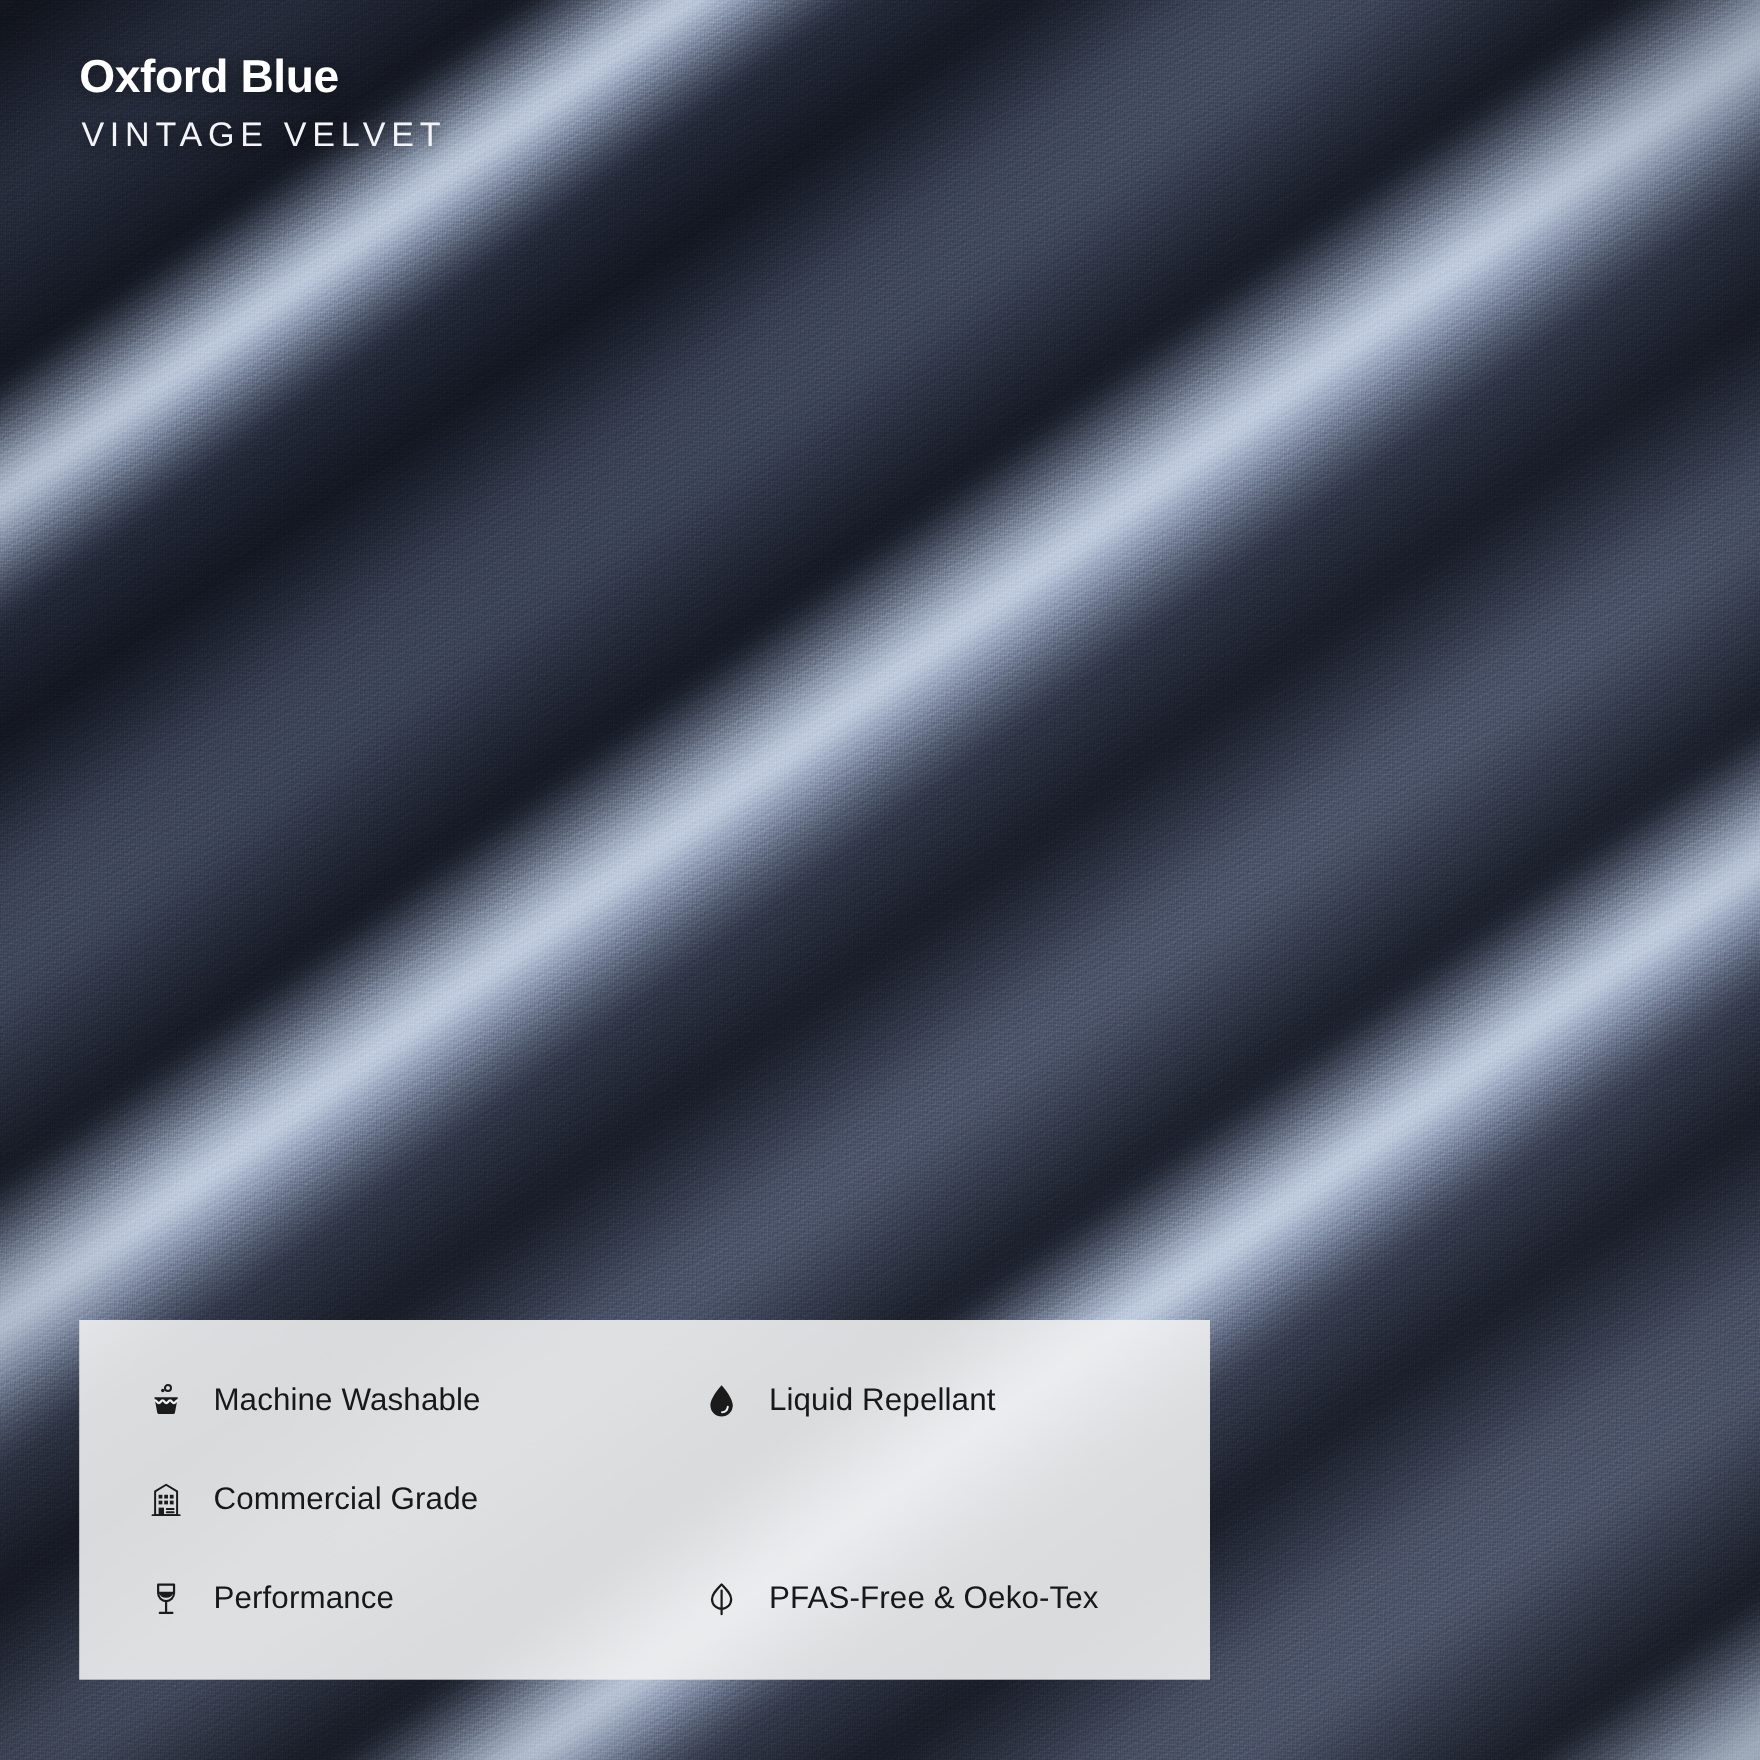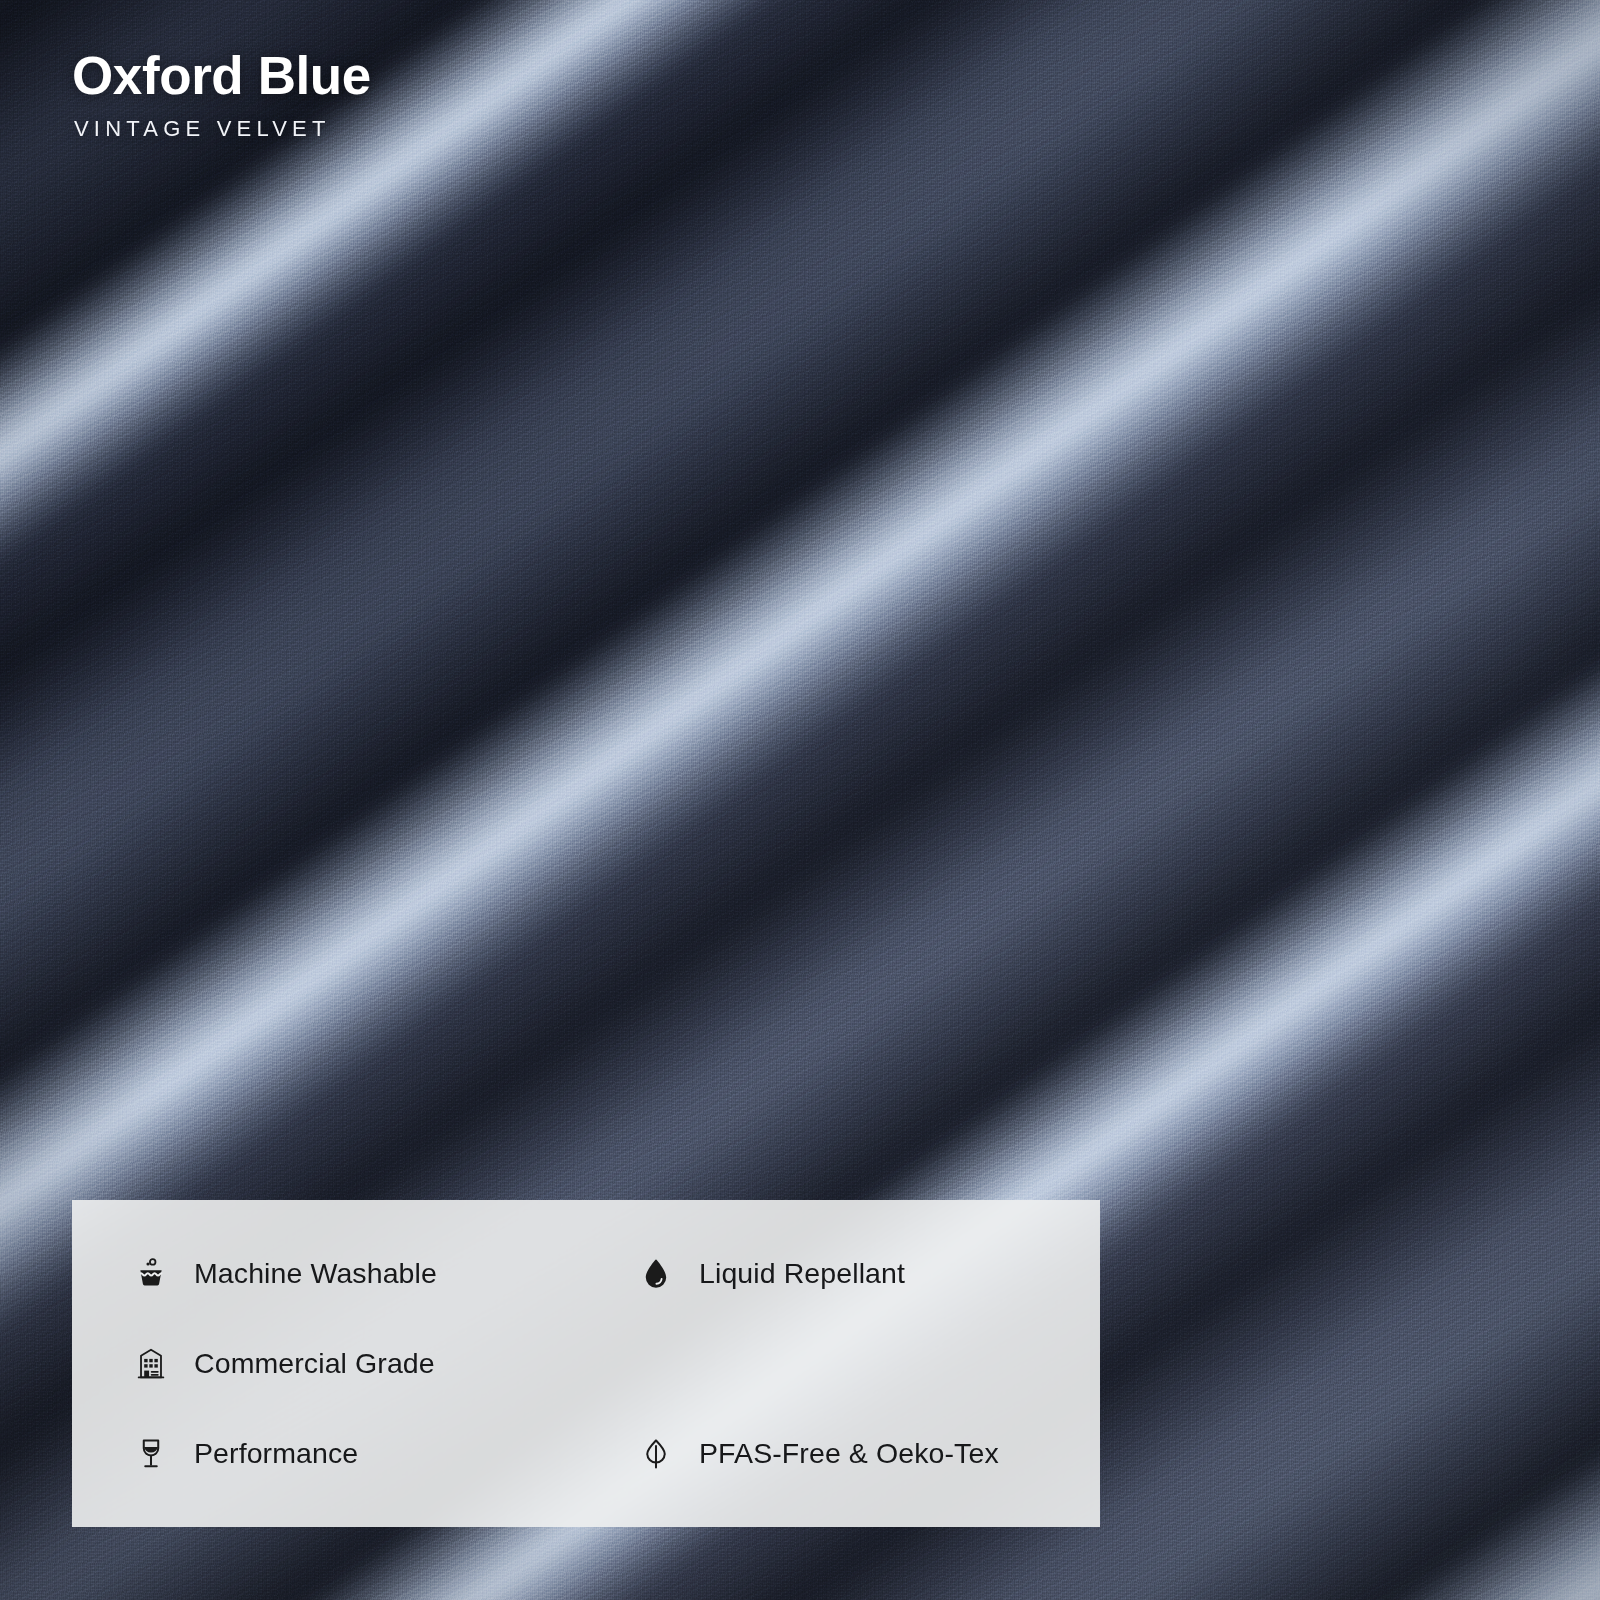--- a/index.html
+++ b/index.html
@@ -161,30 +161,30 @@
     pointer-events:none;
   }
 
   
   .title-block{
     position:absolute;left:72px;top:48px;
     z-index:6;
   }
   .title-main{
     margin:0;
-    font-size:53px;
+    font-size:42px;
     font-weight:700;
     letter-spacing:-0.4px;
     color:#ffffff;
     line-height:1.06;
     text-shadow:0 2px 14px rgba(0,0,0,.42);
   }
   .title-sub{
     margin:14px 0 0 2px;
-    font-size:22px;
+    font-size:31px;
     font-weight:400;
     letter-spacing:5.2px;
     color:#f2f4f8;
     line-height:1;
     text-shadow:0 2px 12px rgba(0,0,0,.42);
   }
 
   
   .feature-panel{
     position:absolute;

